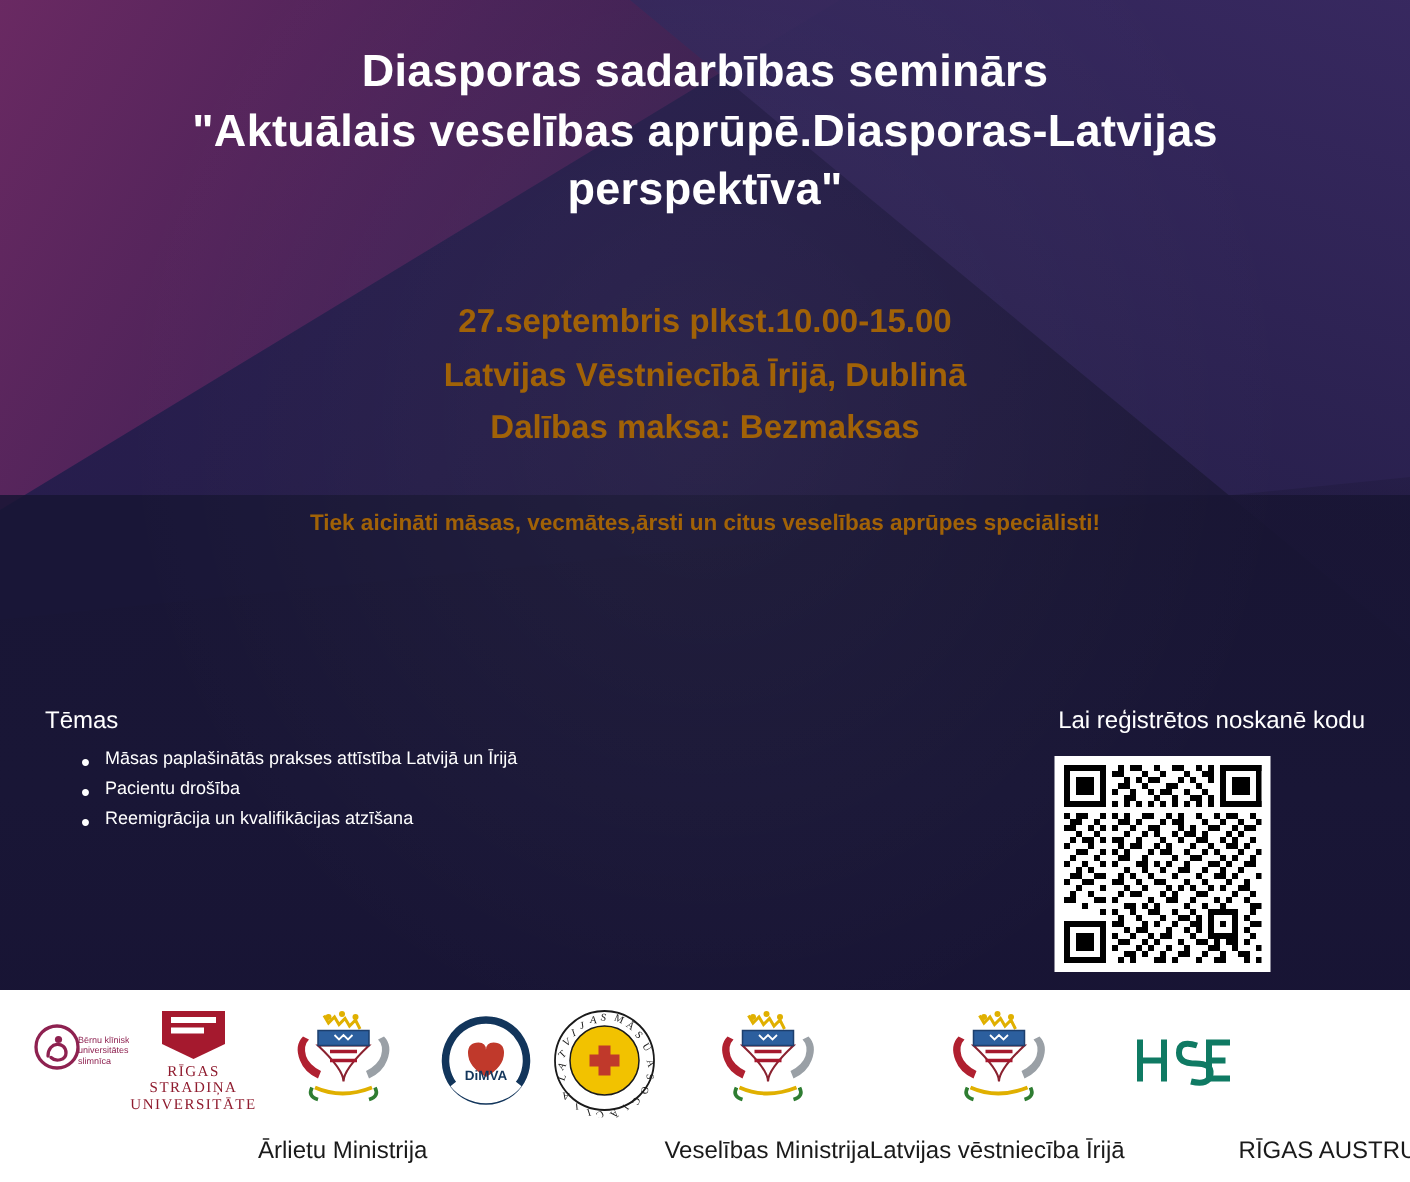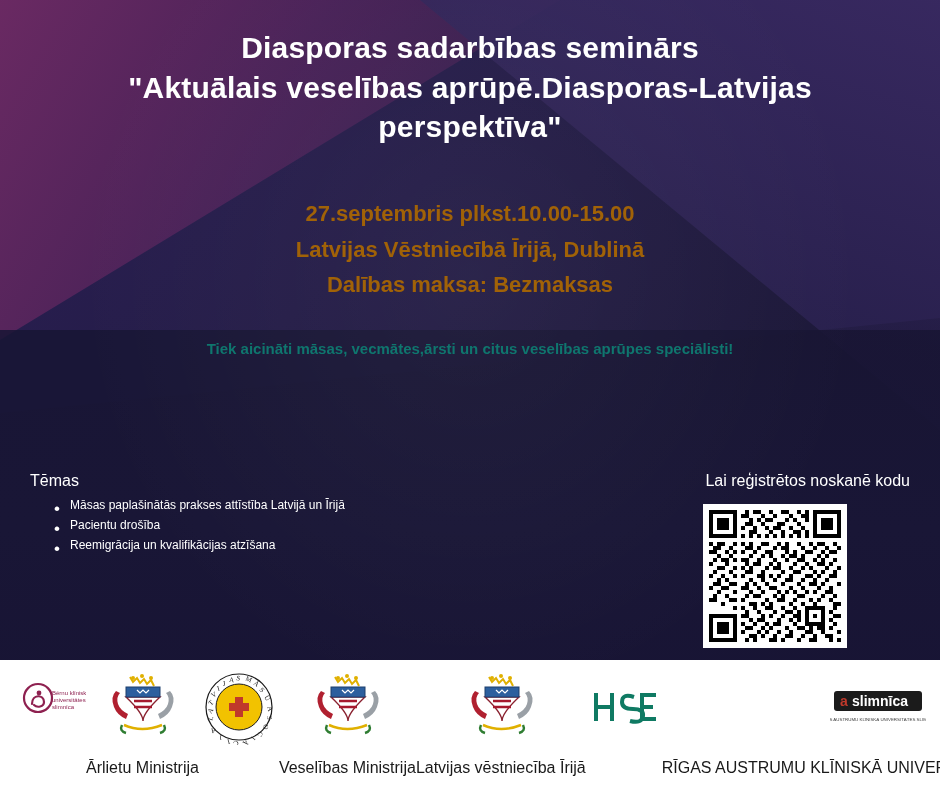--- a/index.html
+++ b/index.html
@@ -109,21 +109,21 @@
   }
   .details .line {
     display: block;
   }
   .invite {
     position: absolute;
     left: 70px;
     top: 340px;
     width: 800px;
     text-align: center;
-    color: #0f766e;
+    color: #a16207;
     font-size: 15px;
     font-weight: bold;
   }
   .topics {
     position: absolute;
     left: 30px;
     top: 472px;
     width: 560px;
     color: #ffffff;
   }
@@ -559,20 +559,34 @@
           <path d="M14 24 C14 14, 26 14, 26 22 C26 27, 19 28, 16 25" fill="none" stroke="#8e2150" stroke-width="2.2" stroke-linecap="round"></path>
           <circle cx="21" cy="13" r="2.4" fill="#8e2150"></circle>
           <text x="34" y="15" font-family="Liberation Sans, sans-serif" font-size="6" fill="#8e2150">Bērnu klīniskā</text>
           <text x="34" y="22" font-family="Liberation Sans, sans-serif" font-size="6" fill="#8e2150">universitātes</text>
           <text x="34" y="29" font-family="Liberation Sans, sans-serif" font-size="6" fill="#8e2150">slimnīca</text>
         </svg>
       </div>
       <div class="logo-caption"></div>
     </div>
 
+    <div class="logo">
+      <div class="logo-mark">
+        <svg width="86" height="70" viewBox="0 0 86 70" aria-hidden="true">
+          <rect x="22" y="2" width="42" height="22" fill="#a5192e"></rect>
+          <path d="M22 24 L64 24 L43 34 Z" fill="#a5192e"></path>
+          <rect x="28" y="6" width="30" height="4" fill="#ffffff"></rect>
+          <rect x="28" y="13" width="22" height="4" fill="#ffffff"></rect>
+          <text x="43" y="45" text-anchor="middle" font-family="Liberation Serif, serif" font-size="10" letter-spacing="1" fill="#8f1b2e">RĪGAS</text>
+          <text x="43" y="56" text-anchor="middle" font-family="Liberation Serif, serif" font-size="10" letter-spacing="1" fill="#8f1b2e">STRADIŅA</text>
+          <text x="43" y="67" text-anchor="middle" font-family="Liberation Serif, serif" font-size="10" letter-spacing="1" fill="#8f1b2e">UNIVERSITĀTE</text>
+        </svg>
+      </div>
+      <div class="logo-caption"></div>
+    </div>
 
     <div class="logo">
       <div class="logo-mark">
         <svg width="92" height="72" viewBox="0 0 92 72" aria-hidden="true">
           <g transform="translate(8,2)">
             <path d="M26 4 l3 5 4-4 3 5 4-4 3 5 4-4 3 6" fill="none" stroke="#e0b000" stroke-width="2"></path>
             <circle cx="29" cy="5" r="2" fill="#e0b000"></circle>
               <circle cx="38" cy="3" r="2" fill="#e0b000"></circle>
             <circle cx="47" cy="5" r="2" fill="#e0b000"></circle>
             <path d="M22 14 h34 v10 H22 z" fill="#2c5f9e"></path>
@@ -584,20 +598,31 @@
             <path d="M66 18 q6 6 2 16 q-3 8 -12 12 l-2-5 q8-4 10-10 q2-7 -2-11 z" fill="#9aa0a6"></path>
             <path d="M20 52 q18 8 38 0" fill="none" stroke="#e0b000" stroke-width="2.5"></path>
             <path d="M18 52 q-3 6 4 8" fill="none" stroke="#2f7d32" stroke-width="2.5"></path>
             <path d="M60 52 q3 6 -4 8" fill="none" stroke="#2f7d32" stroke-width="2.5"></path>
           </g>
         </svg>
       </div>
       <div class="logo-caption">Ārlietu Ministrija</div>
     </div>
 
+    <div class="logo">
+      <div class="logo-mark">
+        <svg width="78" height="70" viewBox="0 0 78 70" aria-hidden="true">
+          <path d="M39 8 a27 27 0 1 0 0.01 0" fill="none" stroke="#12355b" stroke-width="5"></path>
+          <path d="M18 50 a27 27 0 0 0 42 0" fill="none" stroke="#ffffff" stroke-width="7"></path>
+          <path d="M27 30 q0-7 7-7 q5 0 5 5 q0-5 5-5 q7 0 7 7 q0 9-12 16 q-12-7 -12-16 z" fill="#c0392b"></path>
+          <text x="39" y="48" text-anchor="middle" font-family="Liberation Sans, sans-serif" font-size="9" font-weight="bold" fill="#12355b">DiMVA</text>
+        </svg>
+      </div>
+      <div class="logo-caption"></div>
+    </div>
 
     <div class="logo">
       <div class="logo-mark">
         <svg width="80" height="76" viewBox="0 0 80 76" aria-hidden="true">
           <circle cx="40" cy="38" r="33" fill="#ffffff"></circle>
           <circle cx="40" cy="38" r="33" fill="none" stroke="#1a1a1a" stroke-width="1.2"></circle>
           <circle cx="40" cy="38" r="23" fill="#f2c200"></circle>
           <circle cx="40" cy="38" r="23" fill="none" stroke="#1a1a1a" stroke-width="1"></circle>
           <path d="M36 28 h8 v6 h6 v8 h-6 v6 h-8 v-6 h-6 v-8 h6 z" fill="#c0392b"></path>
           <g font-family="Liberation Serif, serif" font-size="7" fill="#1a1a1a">

